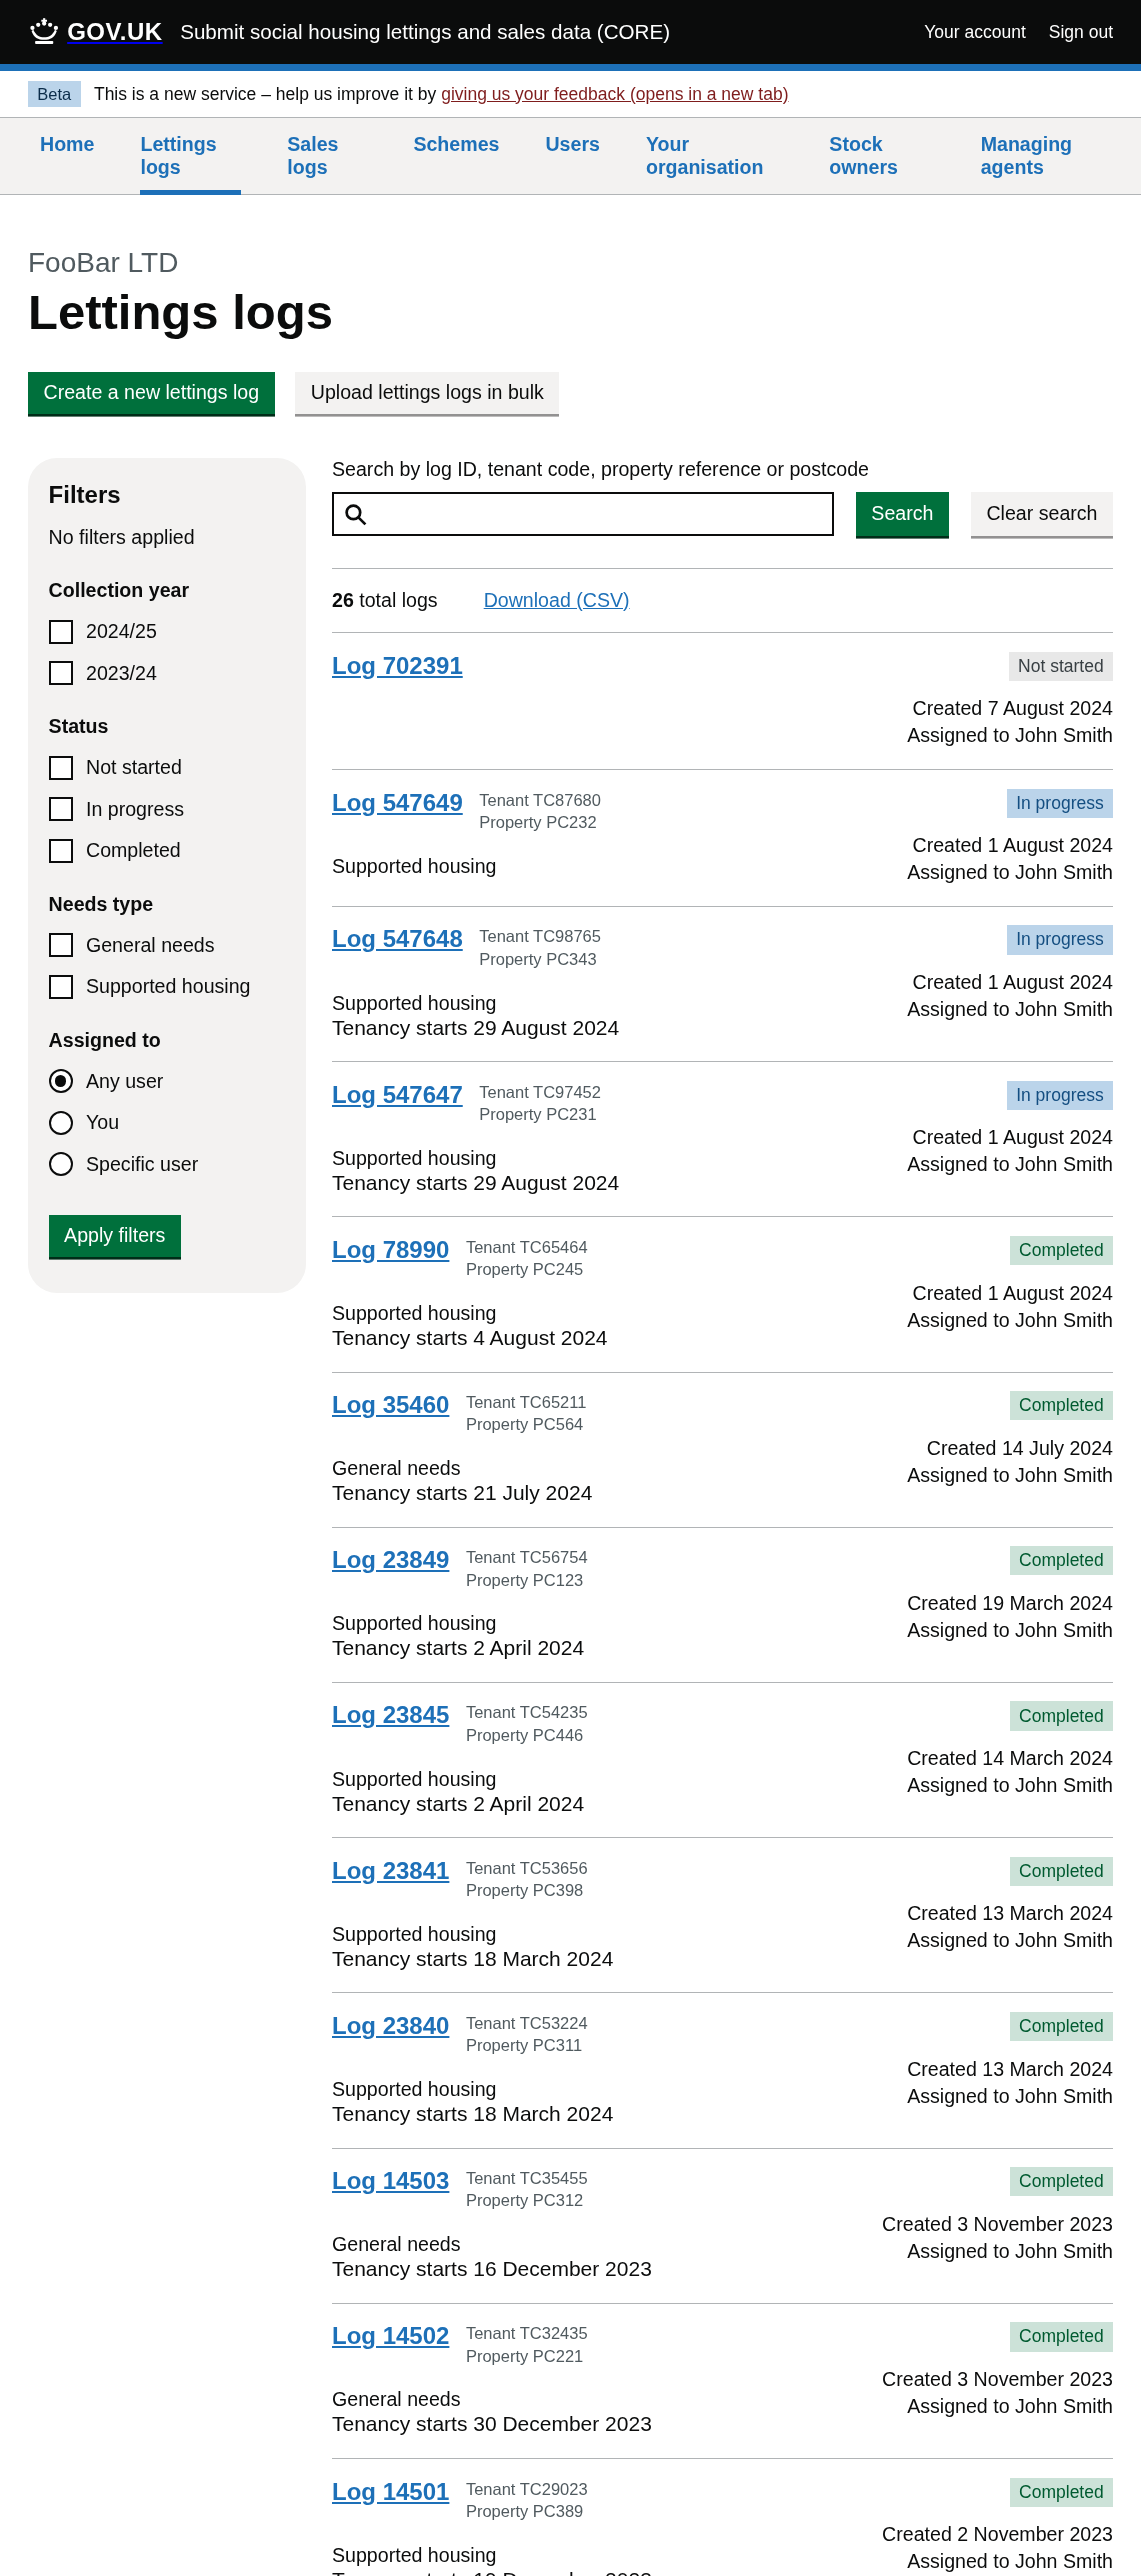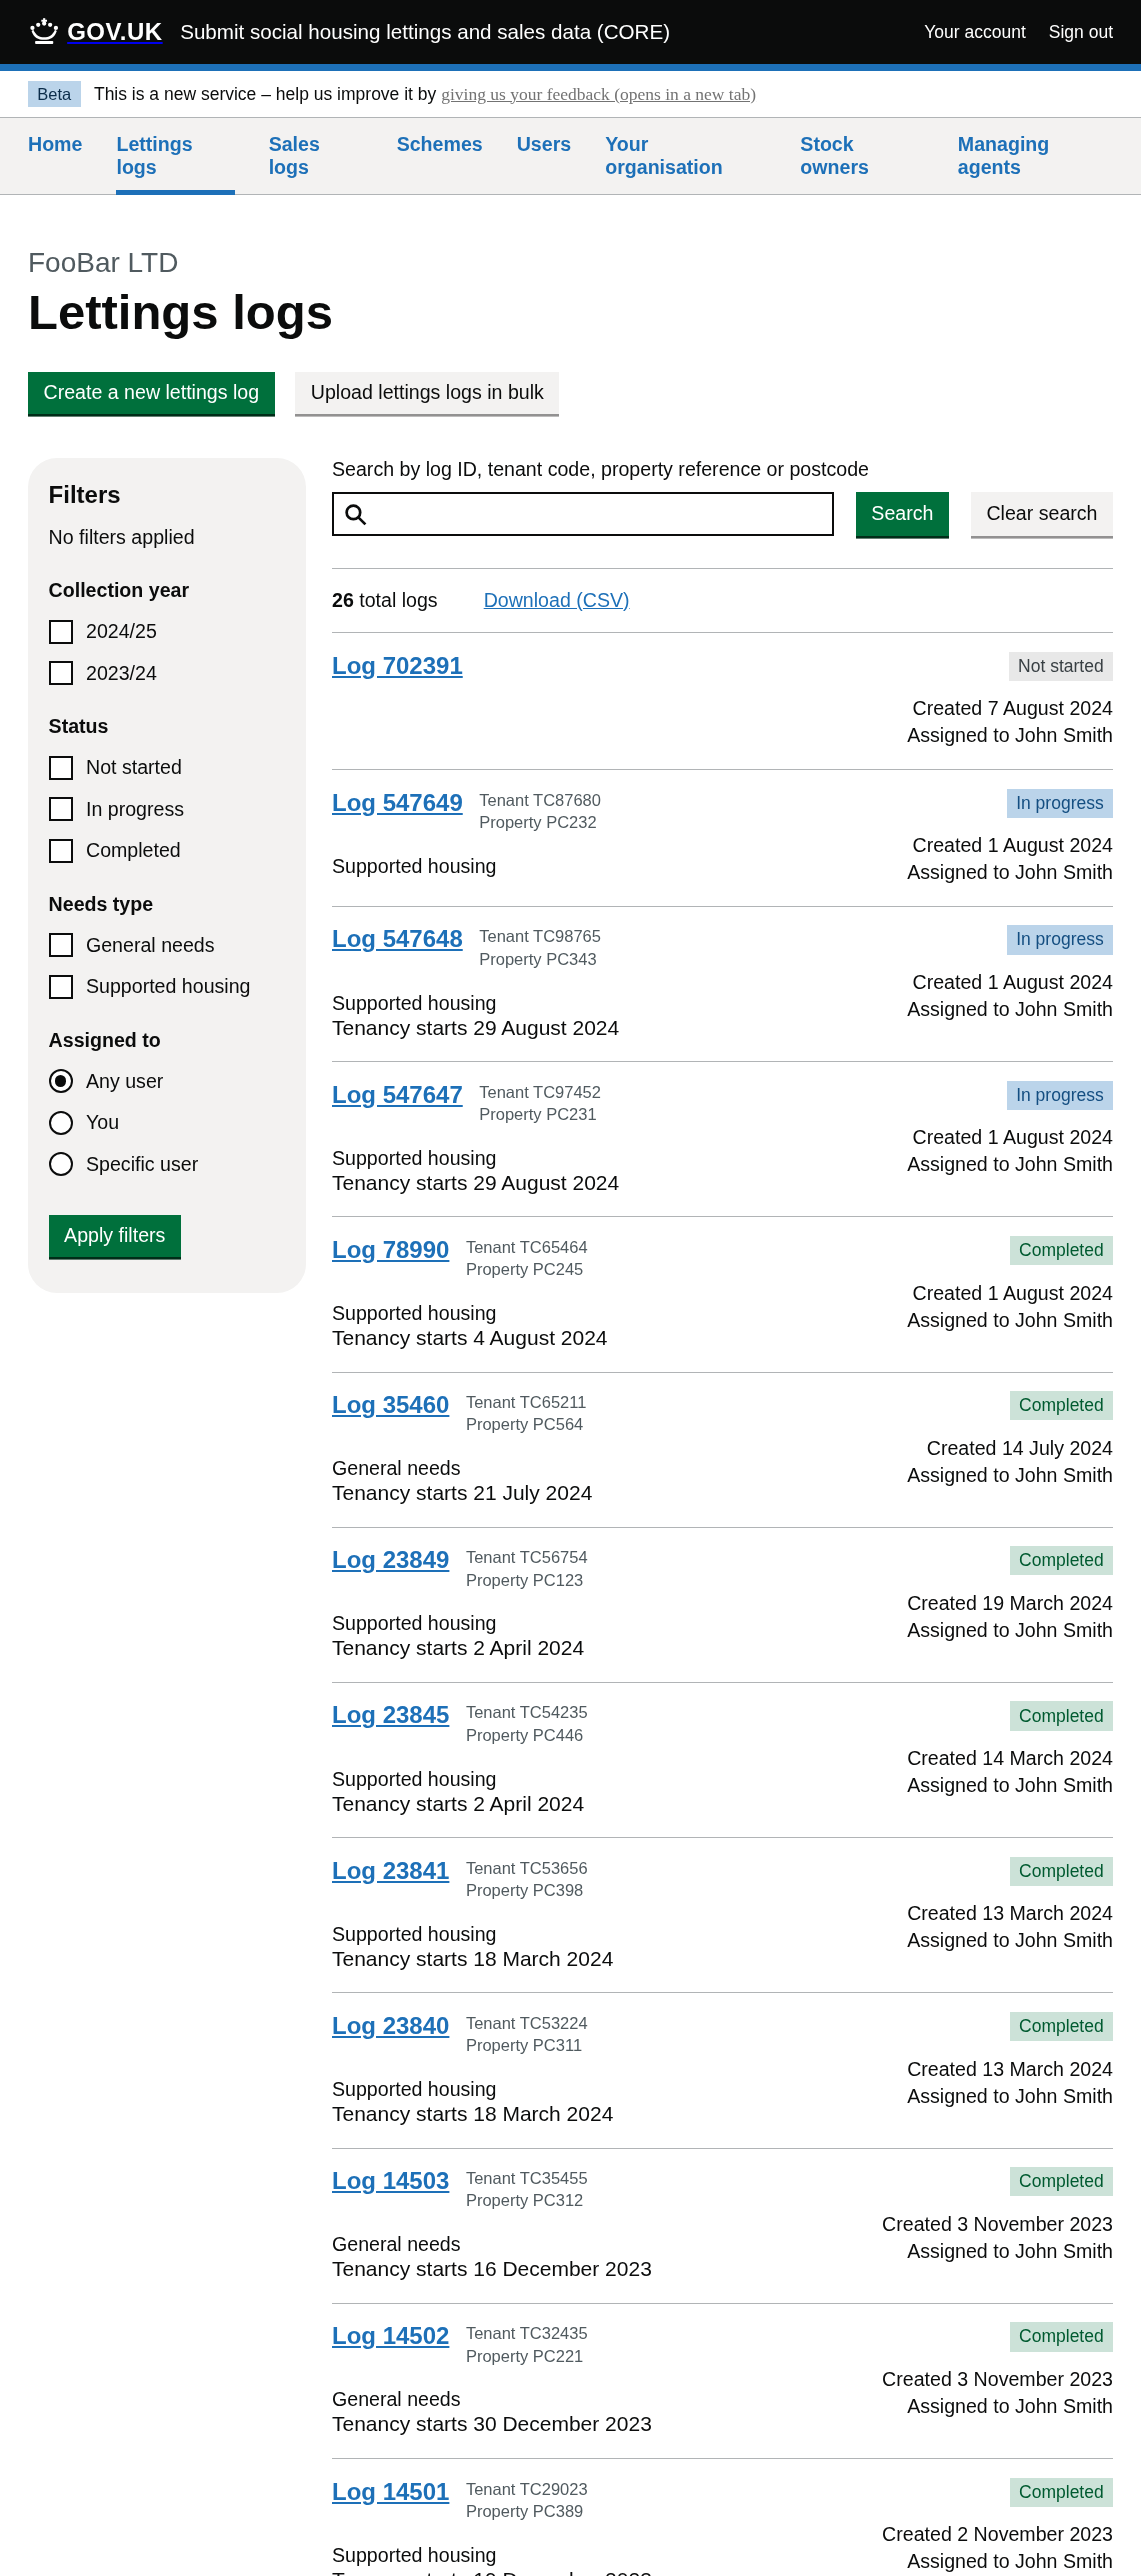--- a/index.html
+++ b/index.html
@@ -11,26 +11,26 @@
   .gov-logo-text { color: #fff; font-weight: bold; font-size: 24px; letter-spacing: 0.5px; }
   .service-name { color: #fff; font-size: 20.6px; margin-left: 17.5px; }
   .header-links { margin-left: auto; display: flex; gap: 23px; }
   .header-links a { color: #fff; font-size: 17.5px; text-decoration: none; }
   .gov-stripe { height: 7.2px; background: #1d70b8; }
 
   
   .phase-banner { padding: 10.3px 28px; border-bottom: 1px solid #b1b4b6; display: flex; align-items: center; gap: 13.4px; }
   .tag-beta { background: #bbd4ea; color: #0c2d4a; font-size: 16.5px; padding: 3.1px 9.3px; display: inline-block; }
   .phase-text { font-size: 17.5px; }
-  .phase-text a { color: #737373; font-family: Liberation Serif, serif; }
+  .phase-text a { color: #7f1d1d; }
 
   
   .primary-nav { background: #f3f2f1; border-bottom: 1px solid #b1b4b6; padding: 0 28px; }
   .nav-list { display: flex; gap: 34px; }
-  .nav-item { position: relative; display: inline-block; padding: 15.5px 0 14.4px; font-size: 19.6px; font-weight: bold; color: #1d70b8; text-decoration: none; }
+  .nav-item { position: relative; display: inline-block; padding: 15.5px 0 14.4px; font-size: 19.6px; font-weight: bold; color: #1d70b8; text-decoration: none; margin-left: 12px; }
   .nav-item.active::after { content: ""; position: absolute; left: 0; right: 0; bottom: -1px; height: 5.2px; background: #1d70b8; }
 
   
   .page-head { padding: 52px 28px 0; }
   .caption { font-size: 28px; color: #505a5f; }
   h1.page-title { font-size: 49px; font-weight: bold; margin-top: 5.2px; }
   .head-buttons { margin-top: 32px; display: flex; gap: 20.6px; }
   .btn { display: inline-block; border: none; font-family: inherit; font-size: 19.6px; padding: 9.3px 15.5px; cursor: pointer; text-align: center; }
   .btn-green { background: #00703c; color: #fff; box-shadow: 0 2.6px 0 #002d18; }
   .btn-secondary { background: #f3f2f1; color: #0b0c0c; box-shadow: 0 2.6px 0 #929191; }

